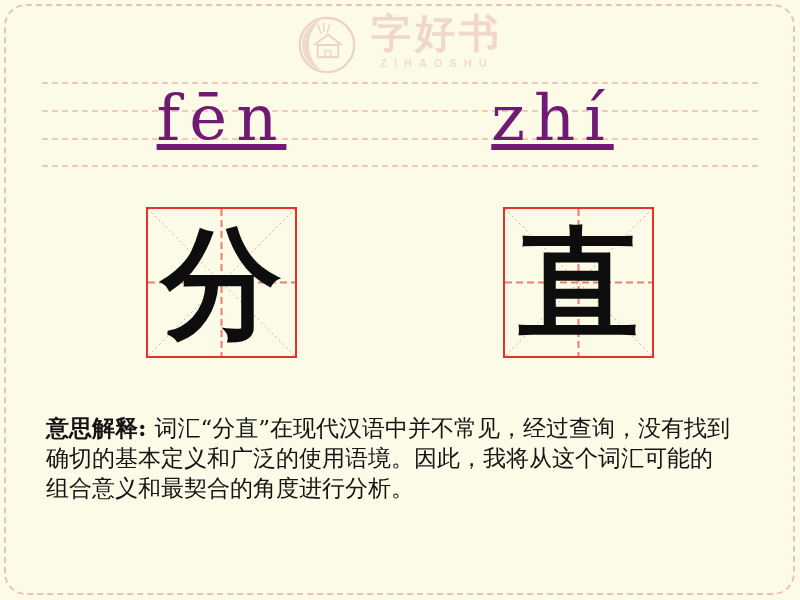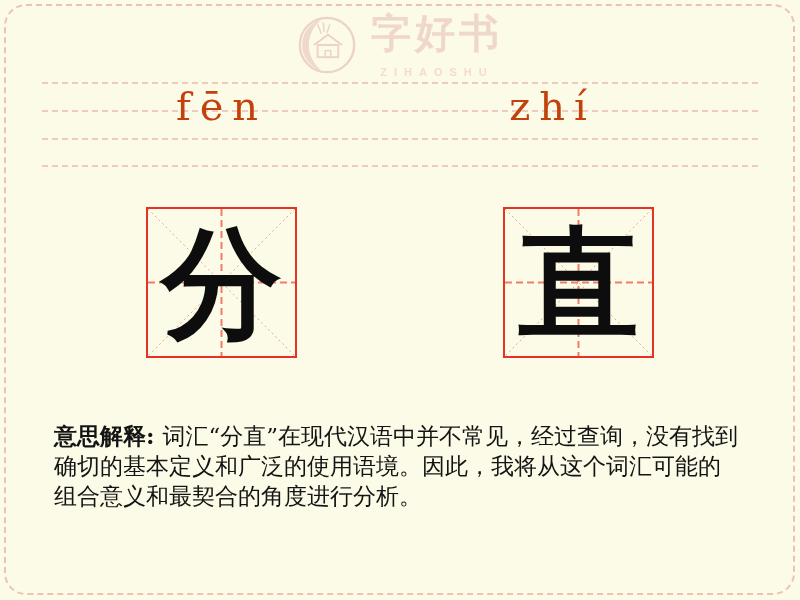--- a/index.html
+++ b/index.html
@@ -35,43 +35,44 @@
     letter-spacing: 4px;
     color: #F0D7CC;
     line-height: 1.05;
   }
   .subtitle {
     font-family: "Liberation Sans", sans-serif;
     font-size: 11px;
     font-weight: bold;
     letter-spacing: 7px;
     color: #F3DCD2;
-    margin-top: 12px;
+    margin-top: 3px;
   }
   
   .gl {
     position: absolute;
     left: 42px;
     width: 716px;
     height: 0;
     border-top: 2px dashed #EFCBBE;
   }
   .gl1 { top: 82px; }
   .gl2 { top: 110px; }
   .gl3 { top: 138px; }
   .gl4 { top: 165px; }
   .pinyin {
     position: absolute;
     top: 86px;
     width: 151px;
     text-align: center;
-    font-size: 40px;
+    font-size: 64px;
     line-height: 1;
     letter-spacing: 9px;
-    color: #c2410c;
+    color: #701a75;
+    text-decoration: underline;
   }
   .pinyin-1 { left: 146px; }
   .pinyin-2 { left: 477px; }
   
   .charbox {
     position: absolute;
     top: 207px;
     width: 147px;
     height: 147px;
     border: 2px solid #E63226;
@@ -89,21 +90,21 @@
     font-weight: bold;
     line-height: 1;
     color: #0D0D0D;
   }
   
   .explanation {
     position: absolute;
     left: 42px;
     top: 409px;
     width: 688px;
-    margin: 12px;
+    margin: 4px;
     font-size: 23px;
     line-height: 30px;
     color: #141414;
     word-break: break-all;
   }
   .explanation .label {
     font-weight: 800;
     margin-right: 8px;
   }
 </style>

